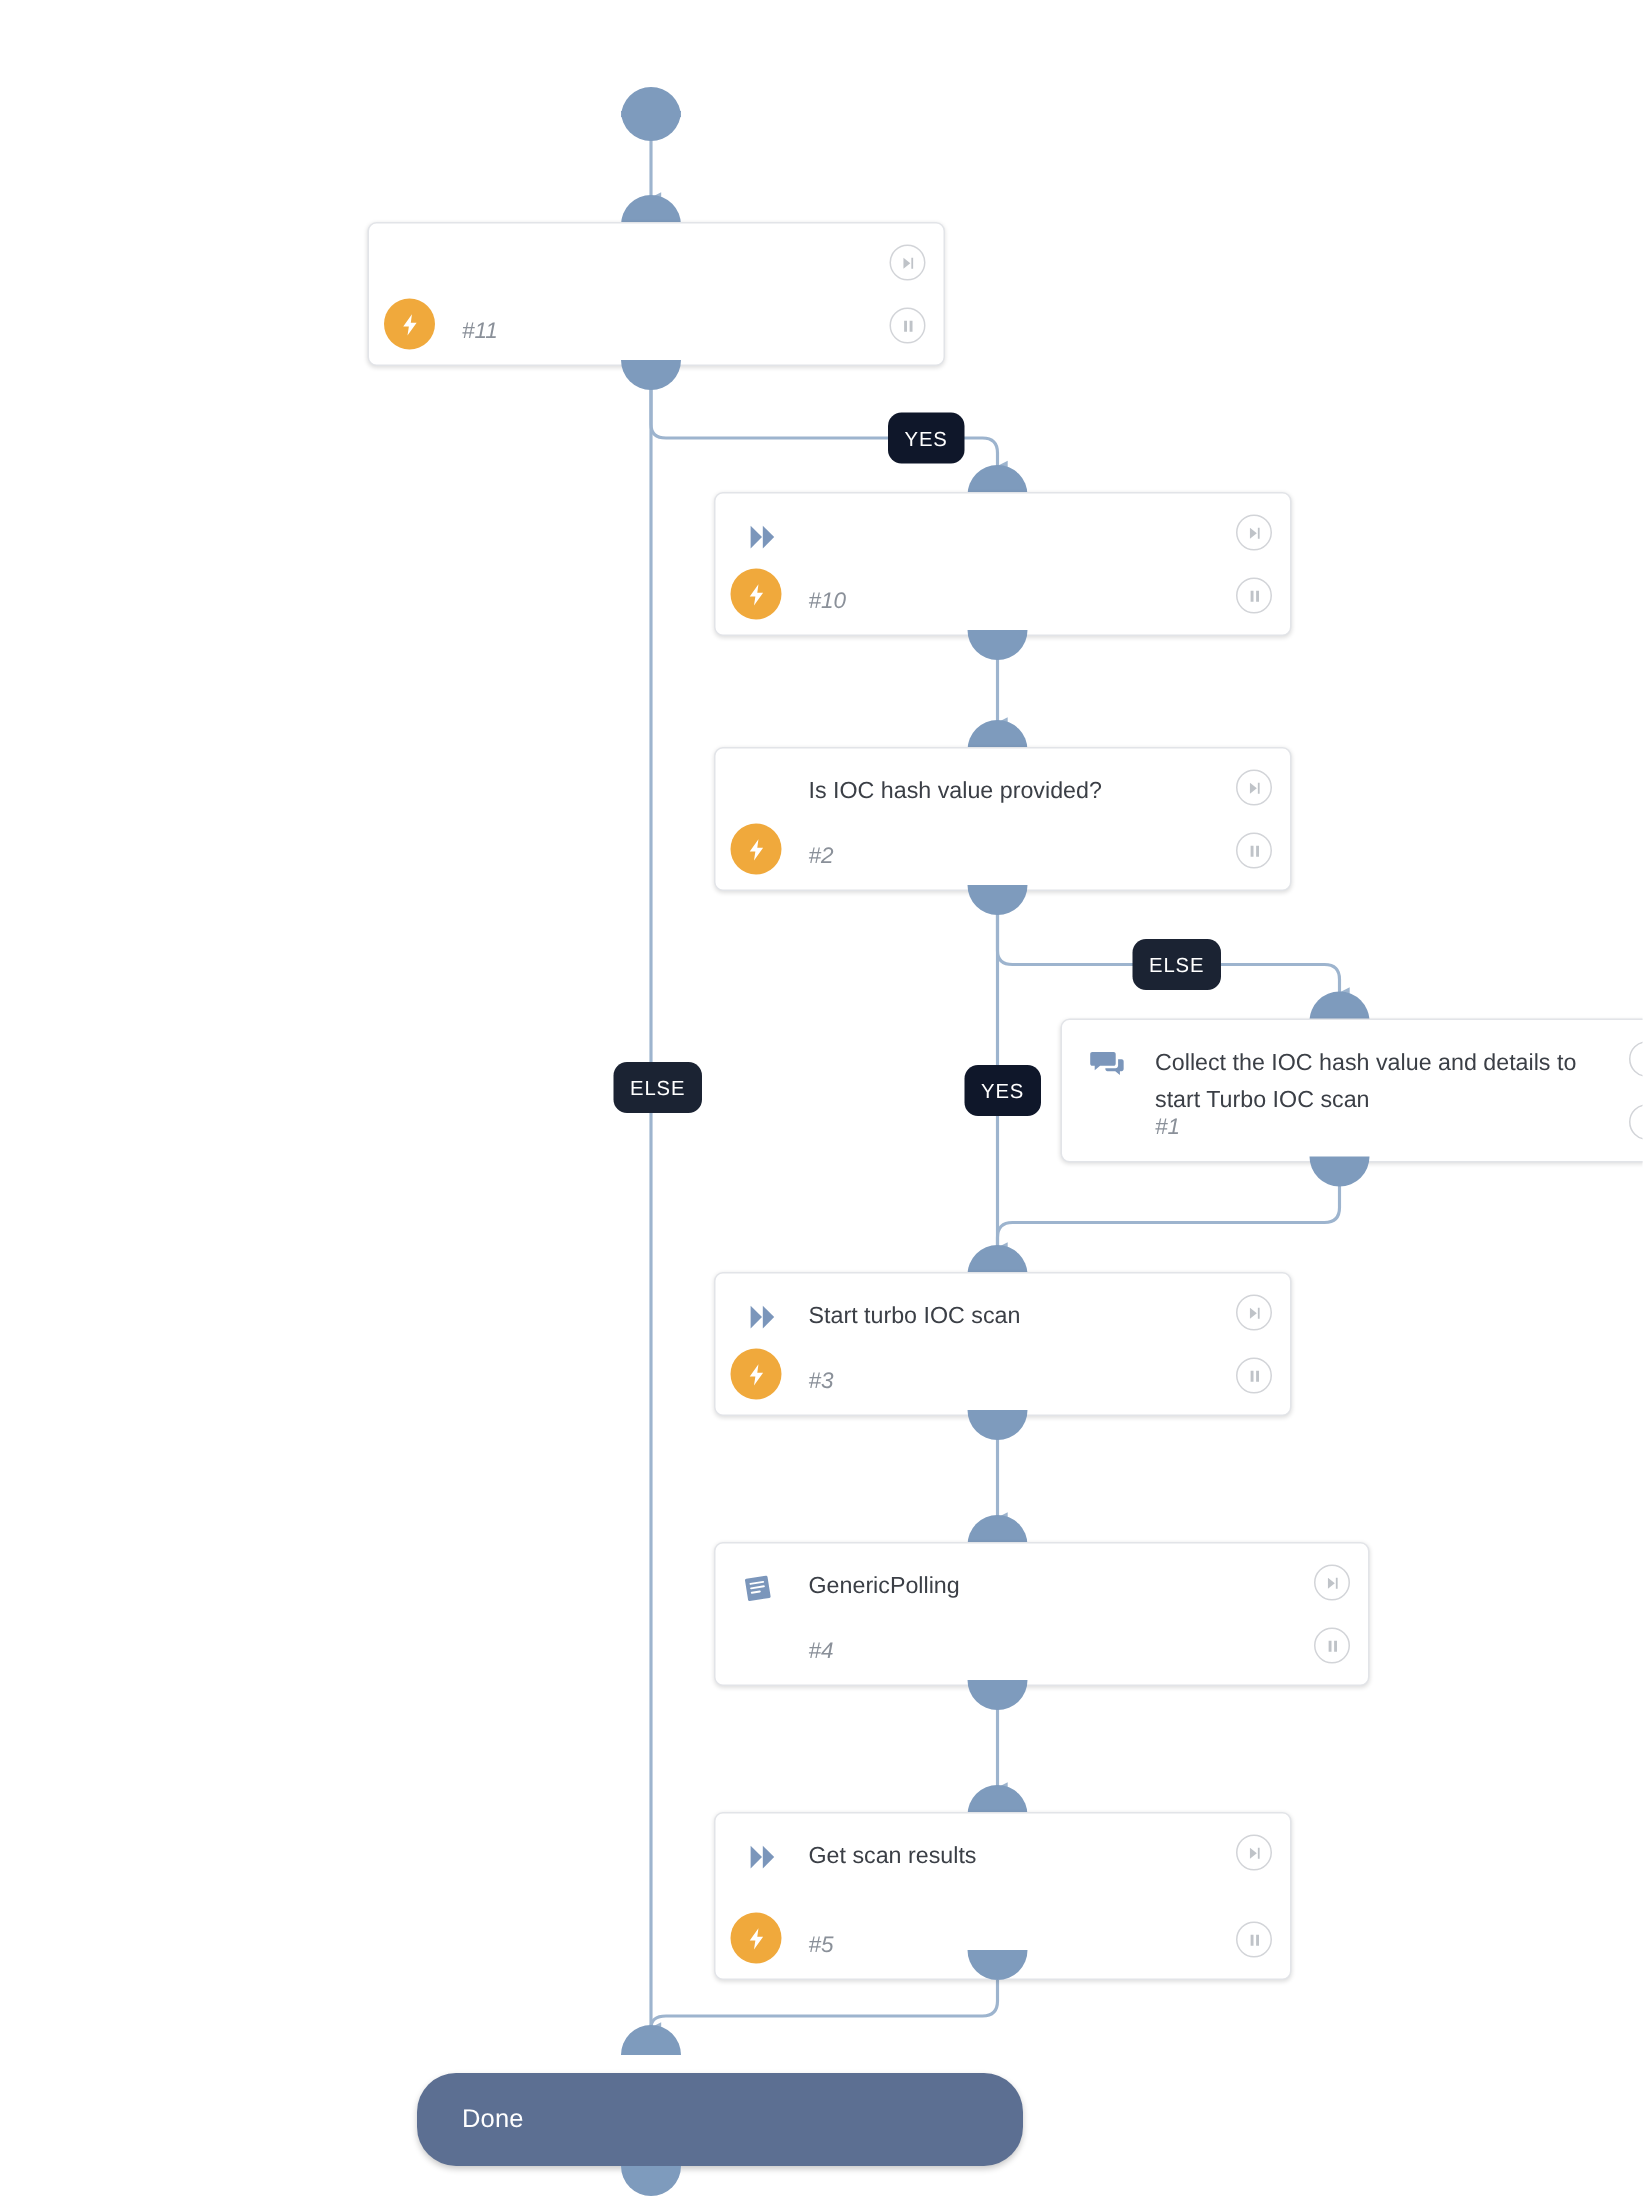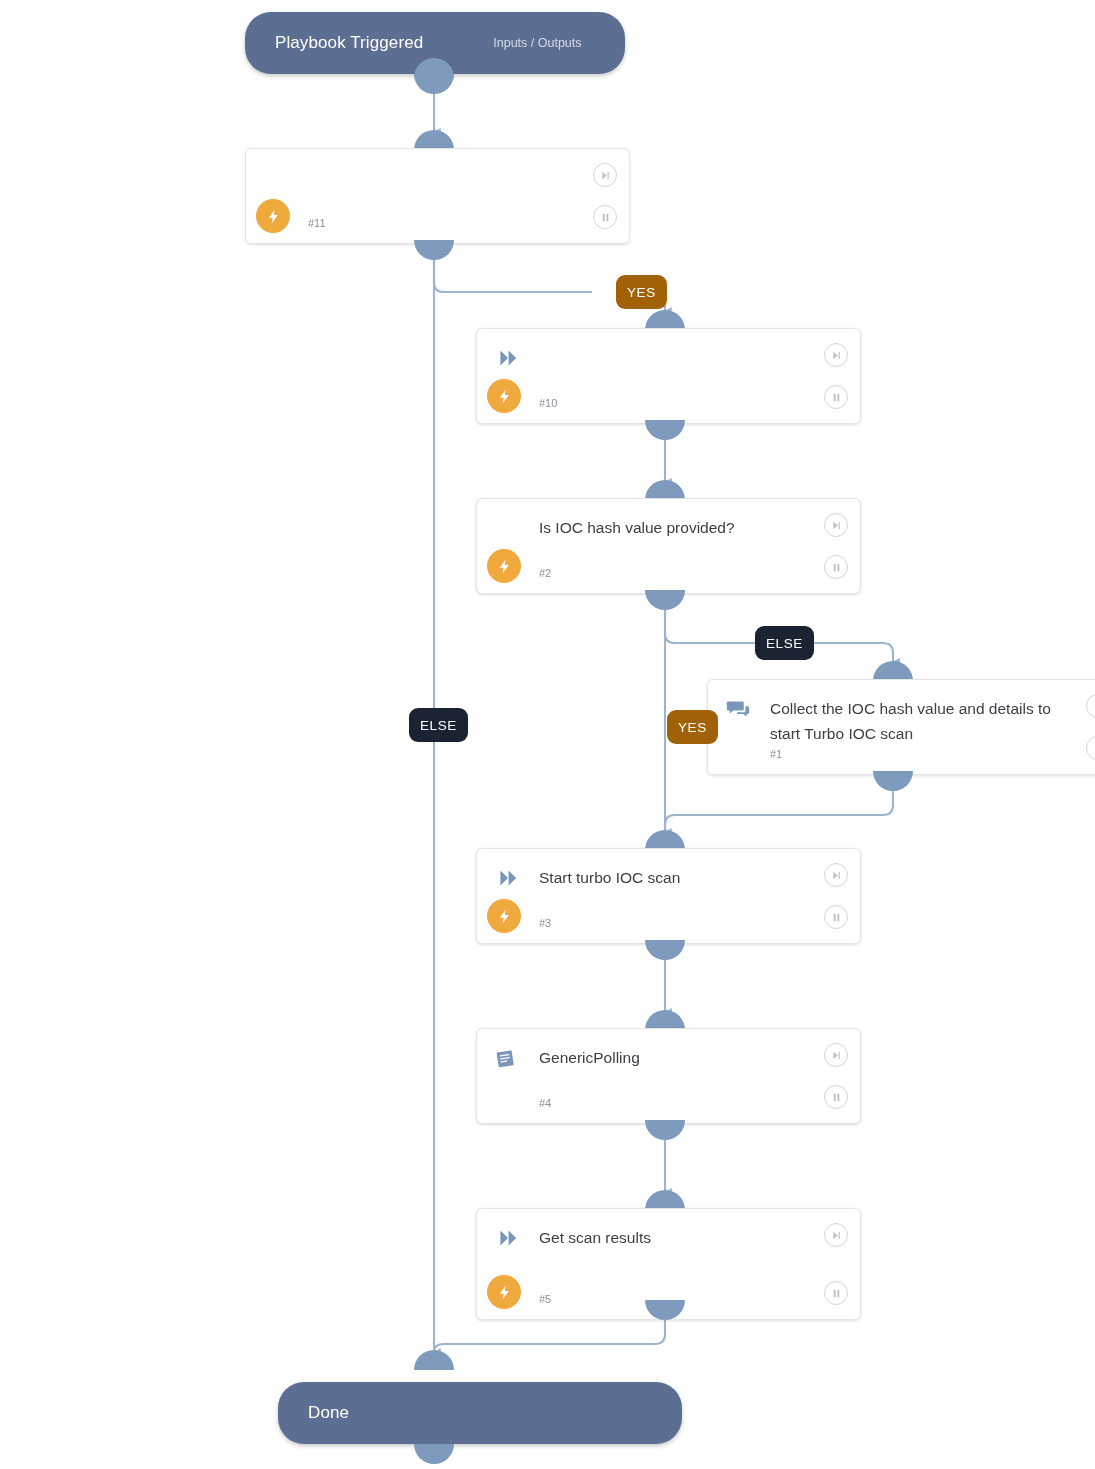--- a/index.html
+++ b/index.html
@@ -66,22 +66,23 @@
     top: 16px;
     right: 48px;
     font-size: 15.5px;
     color: #3b3f46;
     line-height: 25px;
   }
   .card-num {
     position: absolute;
     left: 62px;
     bottom: 14px;
-    font-size: 11px;
+    font-size: 15px;
     color: #8a9099;
+    font-style: italic;
   }
 
   
   .type-icon {
     position: absolute;
     left: 18px;
     top: 16px;
     width: 28px;
     height: 28px;
   }
@@ -131,21 +132,21 @@
     border-radius: 9px;
     display: flex;
     align-items: center;
     justify-content: center;
     font-size: 13.5px;
     letter-spacing: .6px;
     color: #ffffff;
     padding: 0 11px;
     box-sizing: border-box;
   }
-  .branch-label.yes { background: #a16207; margin-left: 24px; }
+  .branch-label.yes { background: #0f172a; }
   .branch-label.else { background: #1b2333; }
 
   
   .port {
     position: absolute;
     width: 40px;
     height: 20px;
     background: #7e9bbd;
   }
   .port.in  { border-radius: 20px 20px 0 0; }
@@ -181,24 +182,20 @@
       <path d="M893,784 L893,805 Q893,815 883,815 L675,815 Q665,815 665,825 L665,832"></path>
 
       <path d="M665,954 L665,1012" marker-end="url(#arrow)"></path>
 
       <path d="M665,1134 L665,1192" marker-end="url(#arrow)"></path>
 
       <path d="M665,1314 L665,1334 Q665,1344 655,1344 L444,1344 Q434,1344 434,1352"></path>
     </g>
   </svg>
 
-  <div class="pill" style="left:245px; top:12px; width:380px; height:62px;">
-    <span class="pill-title">Playbook Triggered</span>
-    <span class="pill-sub">Inputs / Outputs</span>
-  </div>
   <div class="port in" style="left:414px; top:58px;"></div>
   <div class="port out" style="left:414px; top:74px;"></div>
 
   <div class="port in" style="left:414px; top:130px;"></div>
   <div class="card" style="left:245px; top:148px; width:385px; height:96px;">
     <span class="type-icon"><i class="diamond"></i></span>
     <div class="bolt-badge">
       <svg width="17" height="17" viewBox="0 0 24 24" aria-hidden="true">
           <path d="M13.6 2 5.4 13.6h5.3L9.4 22l8.6-12h-5.5z" fill="#fff"></path>
         </svg>
@@ -322,21 +319,21 @@
     <div class="ctrl pause">
       <svg width="11" height="11" viewBox="0 0 24 24">
           <rect x="6" y="4" width="4.2" height="16" fill="#bfc3c8"></rect>
           <rect x="14" y="4" width="4.2" height="16" fill="#bfc3c8"></rect>
         </svg>
     </div>
   </div>
   <div class="port out" style="left:645px; top:940px;"></div>
 
   <div class="port in" style="left:645px; top:1010px;"></div>
-  <div class="card" style="left:476px; top:1028px; width:385px; height:96px;">
+  <div class="card" style="left:476px; top:1028px; width:437px; height:96px;">
     <span class="type-icon" style="top:18px;">
       <svg width="24" height="24" viewBox="0 0 24 24">
         <path d="M3.6 4.4h13.2c.6 0 1 .5 1 1v13c0 .6-.4 1-1 1H3.6c-.5 0-1-.4-1-1v-13c0-.5.5-1 1-1z" fill="#7b96bb" transform="rotate(-9 10.2 11.9)"></path>
         <g stroke="#ffffff" stroke-width="1.3" stroke-linecap="round" transform="rotate(-9 10.2 11.9)">
           <path d="M5.8 8.2h8.6"></path>
             <path d="M5.8 11.2h8.6"></path>
             <path d="M5.8 14.2h5.4"></path>
         </g>
       </svg>
     </span>

